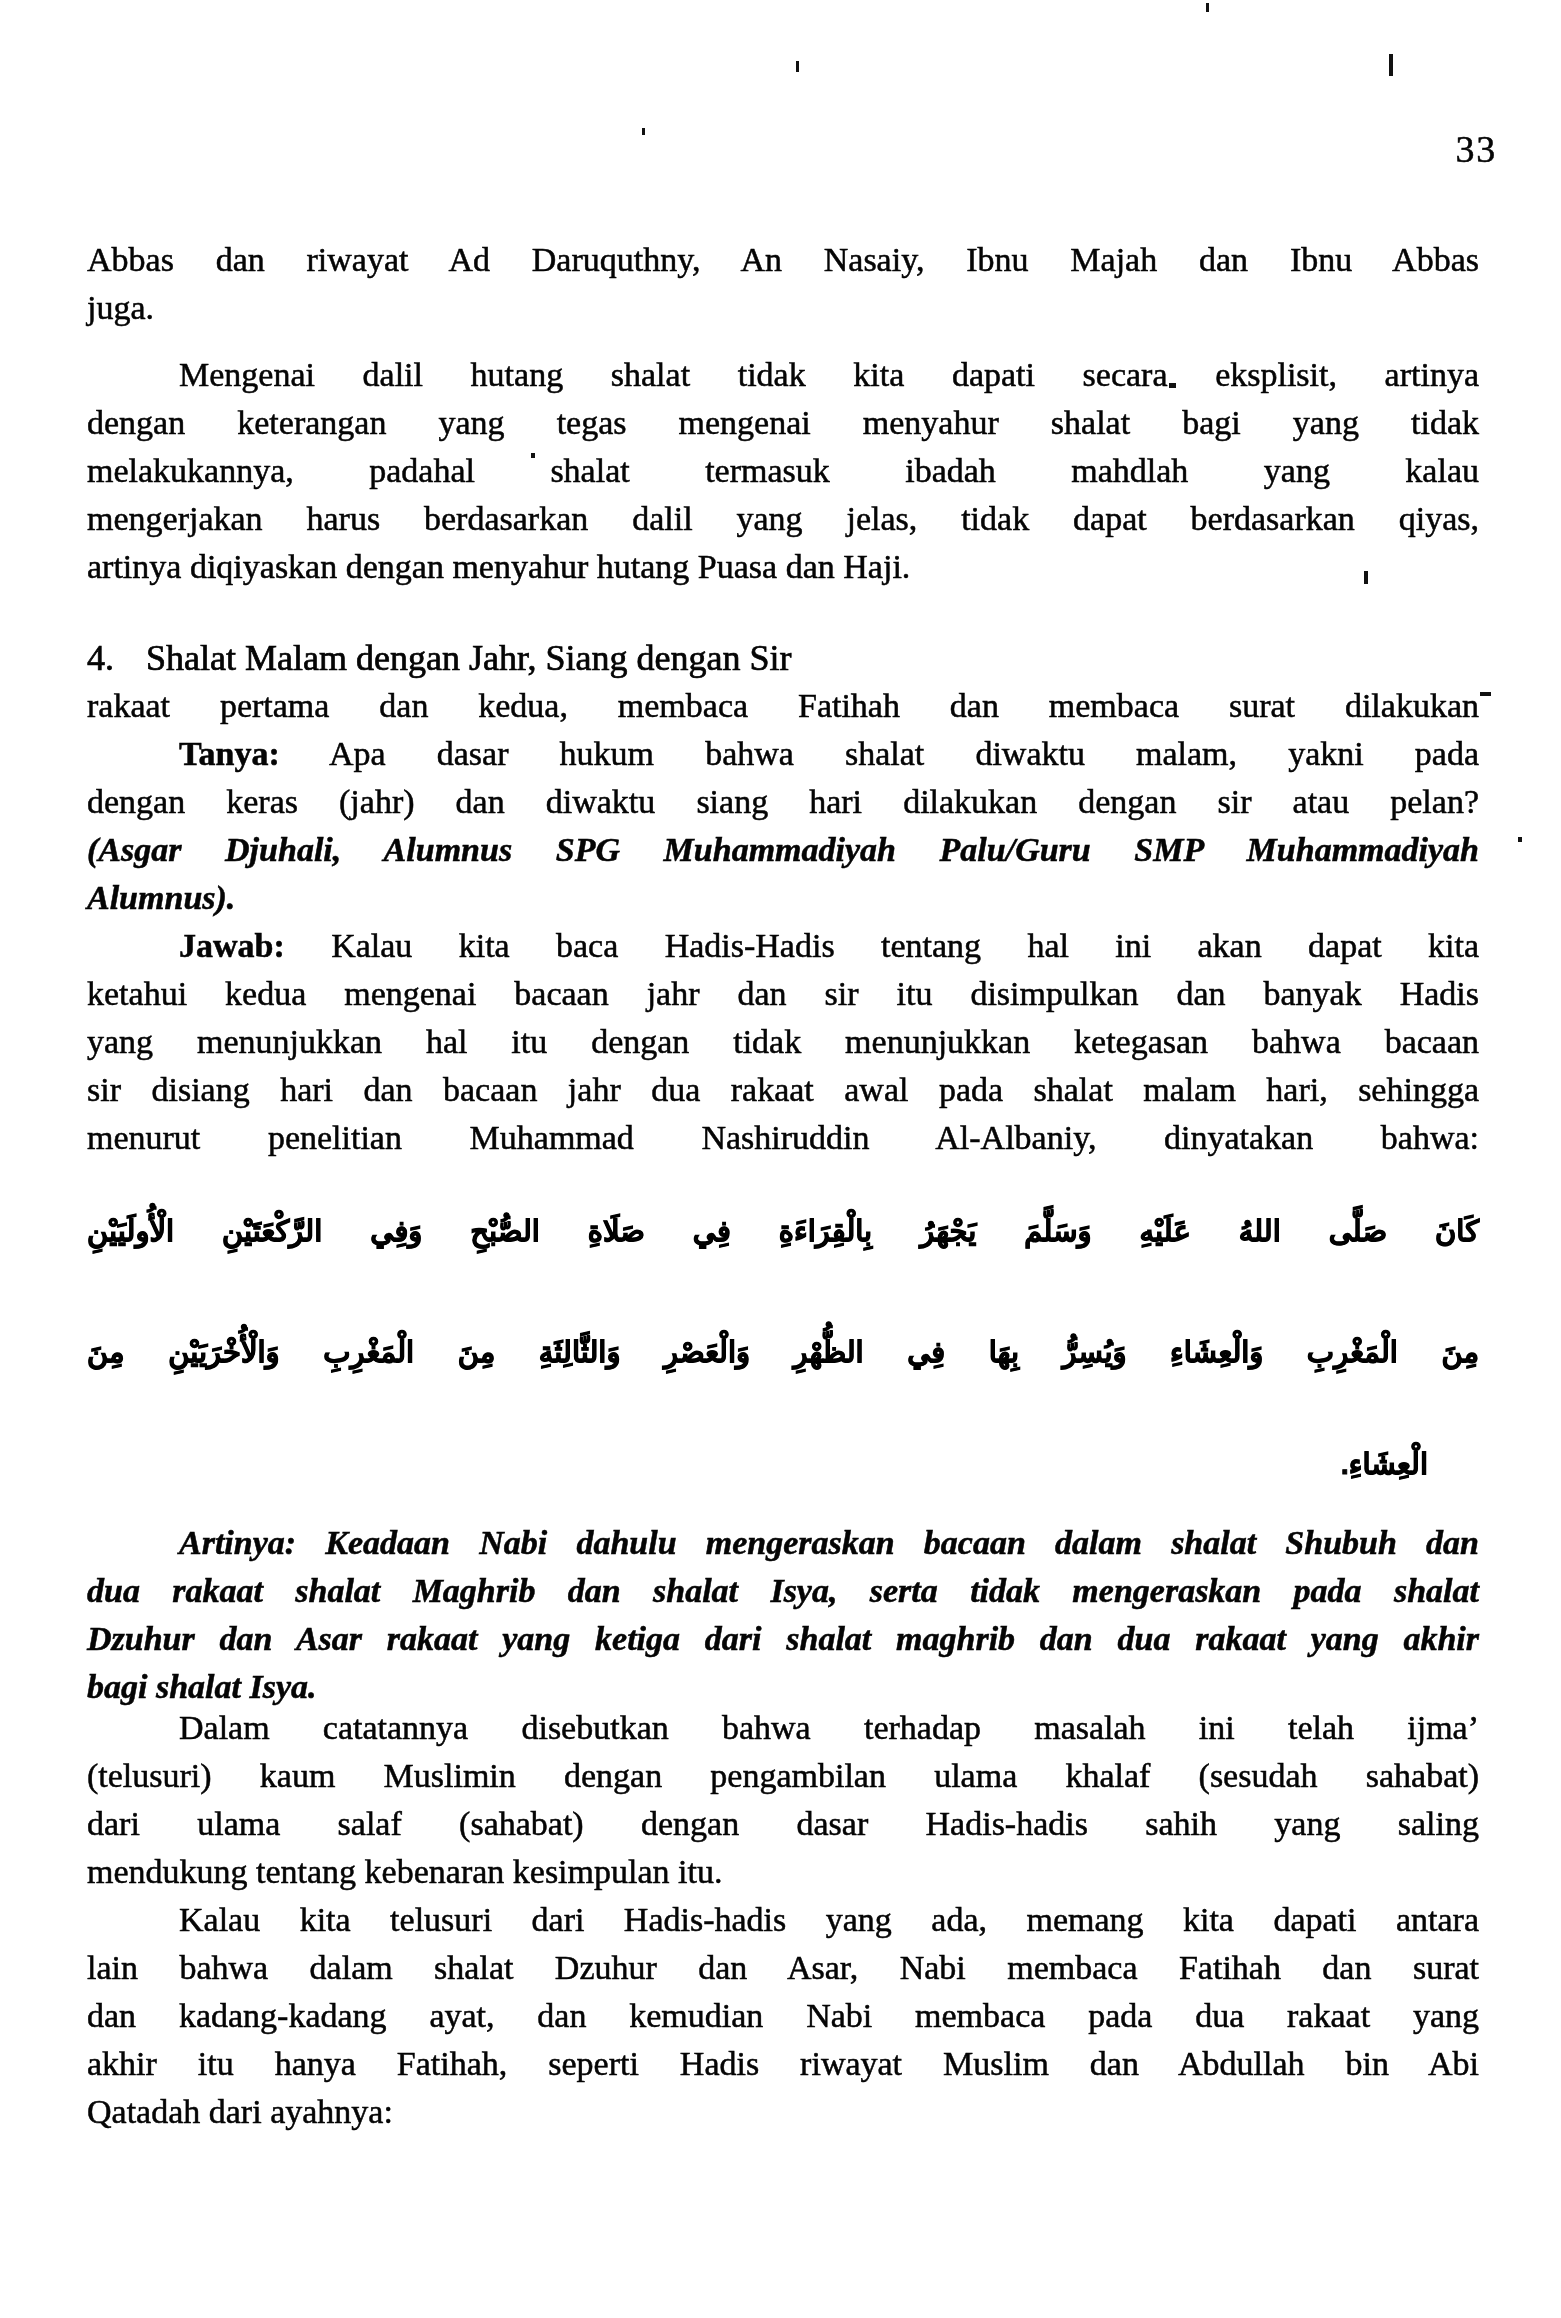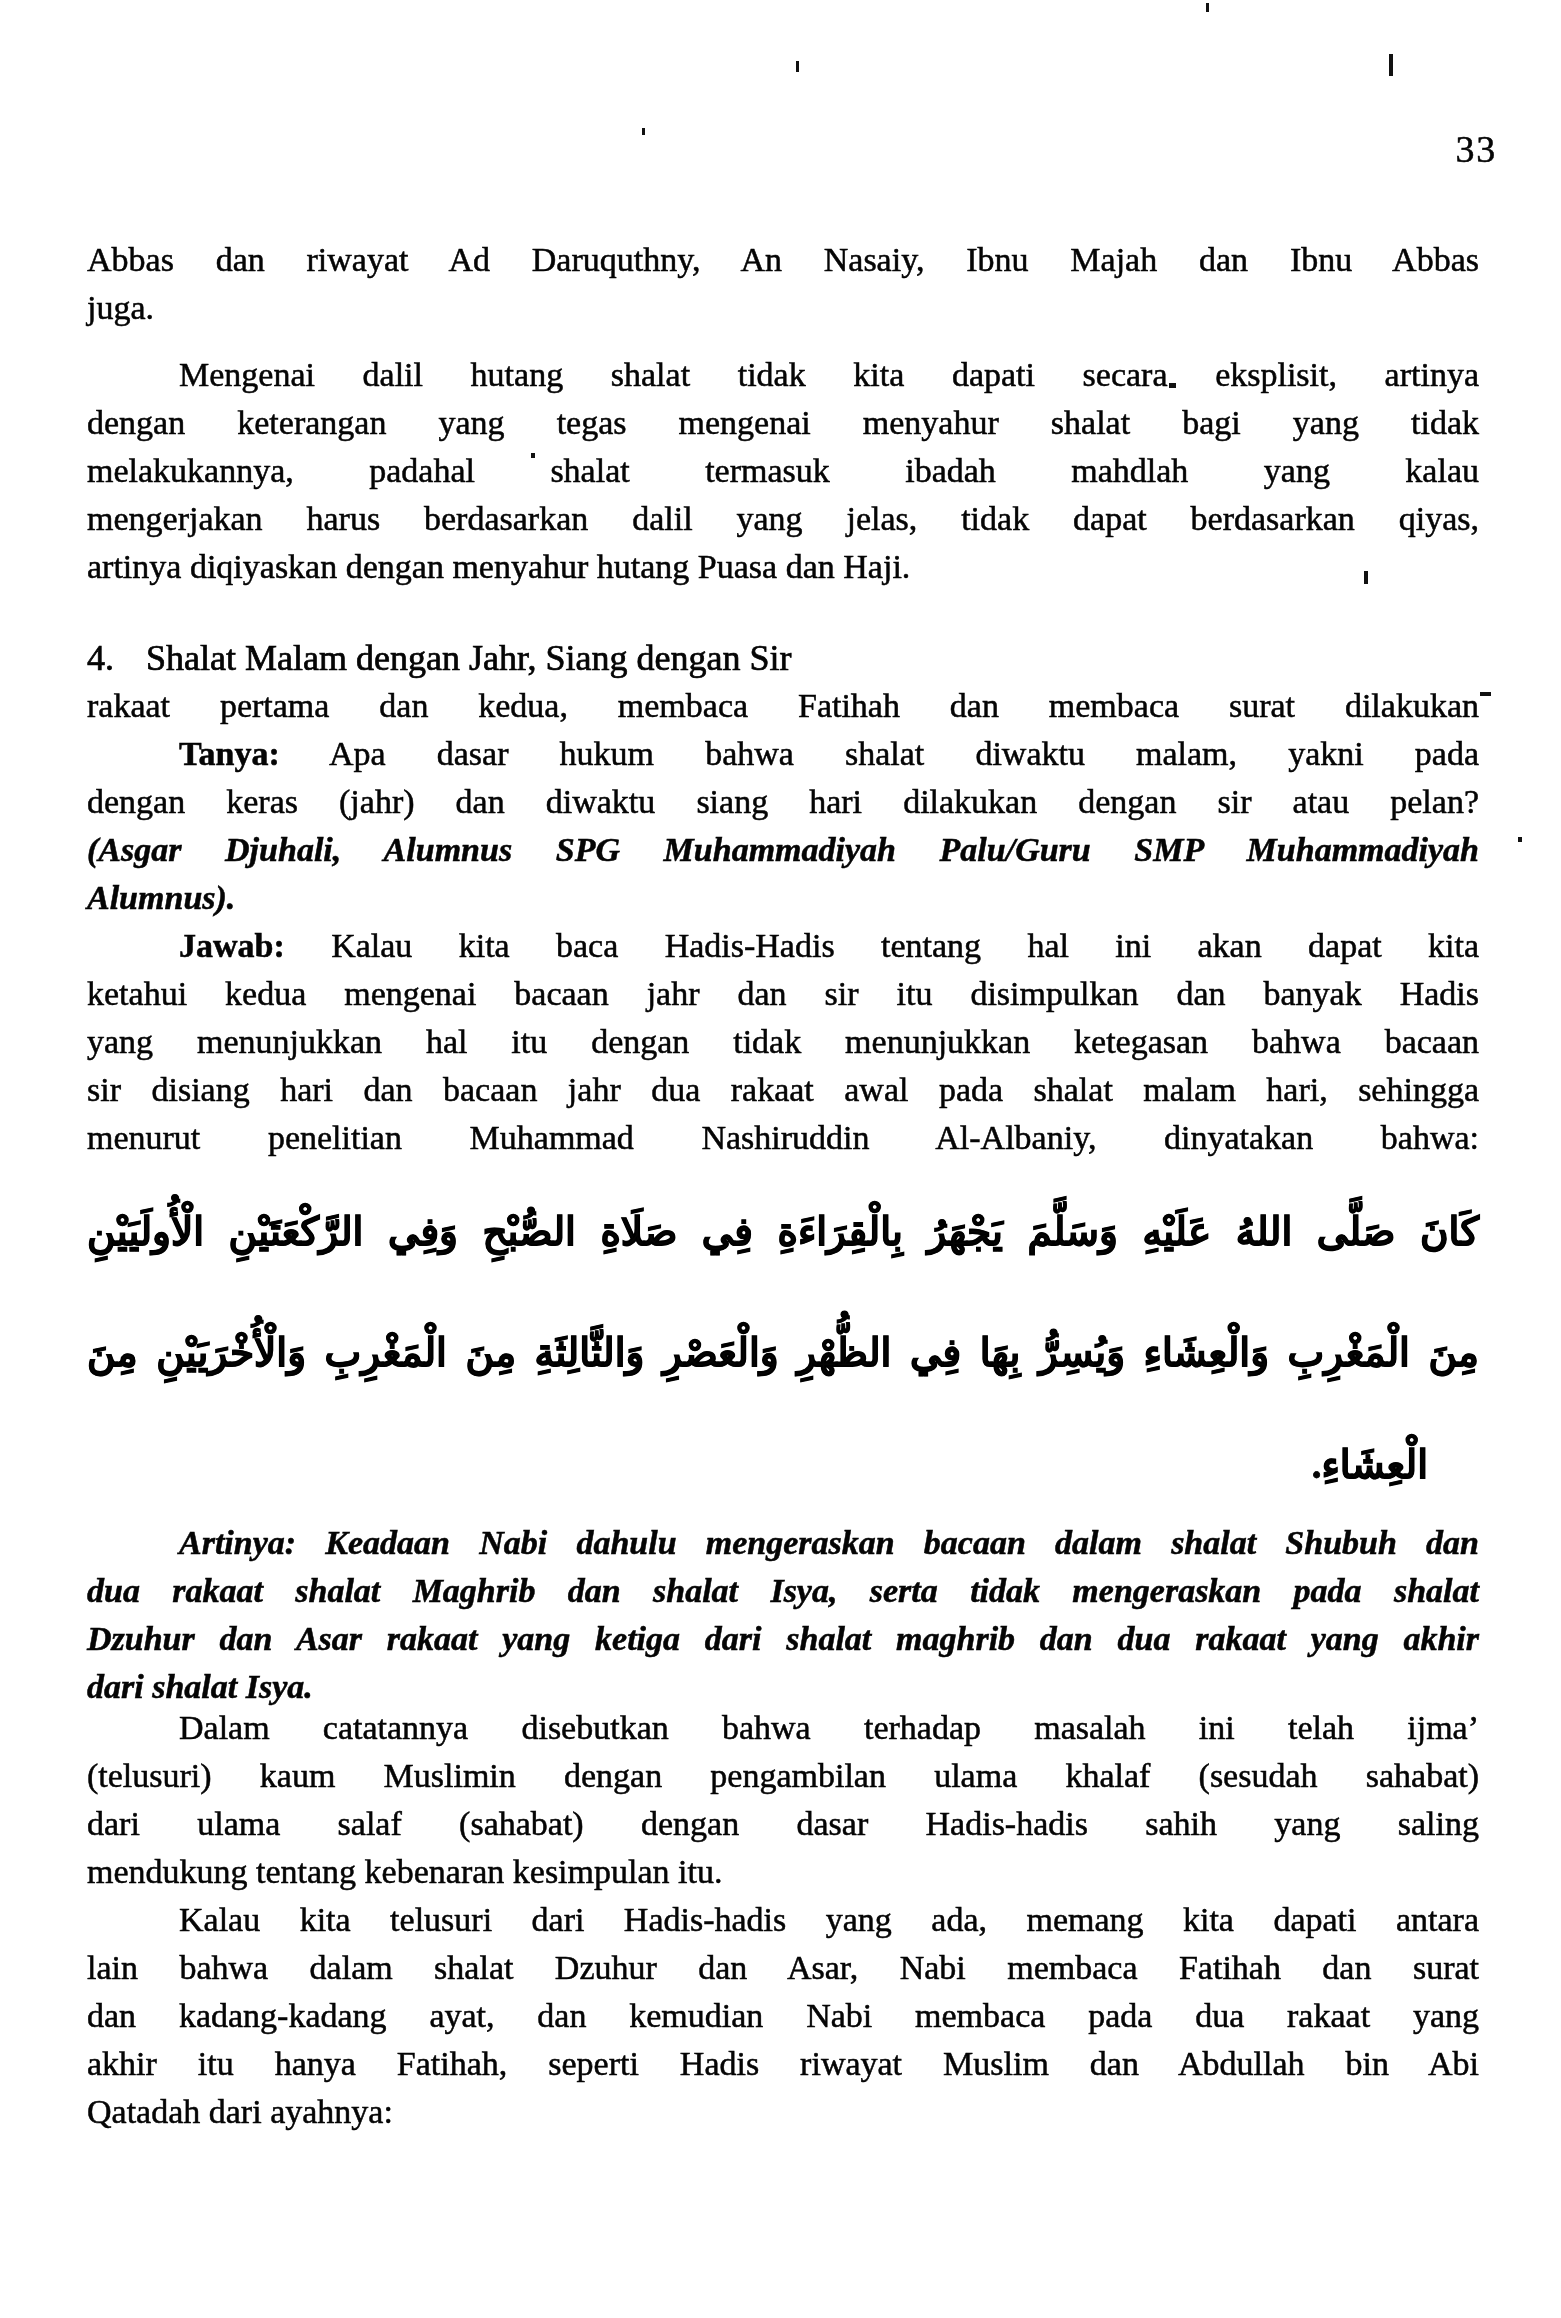--- a/index.html
+++ b/index.html
@@ -31,23 +31,23 @@
   }
   .heading{
     position:absolute;left:87px;top:634px;width:1392px;
     font-size:36px;font-weight:normal;line-height:48px;
     -webkit-text-stroke:0.7px #000;
   }
   .heading .h-num{display:inline-block;width:59px;}
   .ar{
     position:absolute;left:87px;width:1392px;
     direction:rtl;
-    font-family:Liberation Serif, serif;
+    font-family:Liberation Sans, sans-serif;
     font-weight:bold;
-    font-size:39px;line-height:99px;height:99px;
+    font-size:29px;line-height:99px;height:99px;
     -webkit-text-stroke:0.8px #000;
     text-align:justify;text-align-last:justify;
     overflow:visible;
   }
   .ar.short{text-align:right;text-align-last:right;padding-right:51px;box-sizing:border-box;}
   .speck{position:absolute;background:#111;}
 </style>
 </head>
 <body>
 
@@ -89,21 +89,21 @@
   </div>
 
   <div class="ar" style="top:1182px">كَانَ صَلَّى اللهُ عَلَيْهِ وَسَلَّمَ يَجْهَرُ بِالْقِرَاءَةِ فِي صَلَاةِ الصُّبْحِ وَفِي الرَّكْعَتَيْنِ الْأُولَيَيْنِ</div>
   <div class="ar" style="top:1303px">مِنَ الْمَغْرِبِ وَالْعِشَاءِ وَيُسِرُّ بِهَا فِي الظُّهْرِ وَالْعَصْرِ وَالثَّالِثَةِ مِنَ الْمَغْرِبِ وَالْأُخْرَيَيْنِ مِنَ</div>
   <div class="ar short" style="top:1415px">الْعِشَاءِ.</div>
 
   <div class="block" style="top:1519px">
     <div class="line italic indent">Artinya: Keadaan Nabi dahulu mengeraskan bacaan dalam shalat Shubuh dan</div>
     <div class="line italic">dua rakaat shalat Maghrib dan shalat Isya, serta tidak mengeraskan pada shalat</div>
     <div class="line italic">Dzuhur dan Asar rakaat yang ketiga dari shalat maghrib dan dua rakaat yang akhir</div>
-    <div class="line italic flush">dari shalat Isya.</div>
+    <div class="line italic flush">bagi shalat Isya.</div>
   </div>
 
   <div class="block" style="top:1704px">
     <div class="line indent">Dalam catatannya disebutkan bahwa terhadap masalah ini telah ijma’</div>
     <div class="line">(telusuri) kaum Muslimin dengan pengambilan ulama khalaf (sesudah sahabat)</div>
     <div class="line">dari ulama salaf (sahabat) dengan dasar Hadis-hadis sahih yang saling</div>
     <div class="line flush">mendukung tentang kebenaran kesimpulan itu.</div>
   </div>
 
   <div class="block" style="top:1896px">

